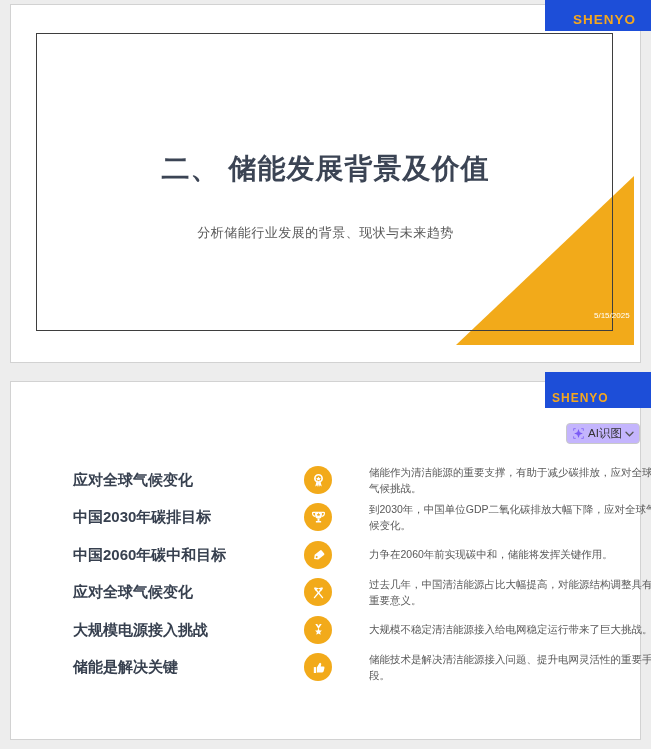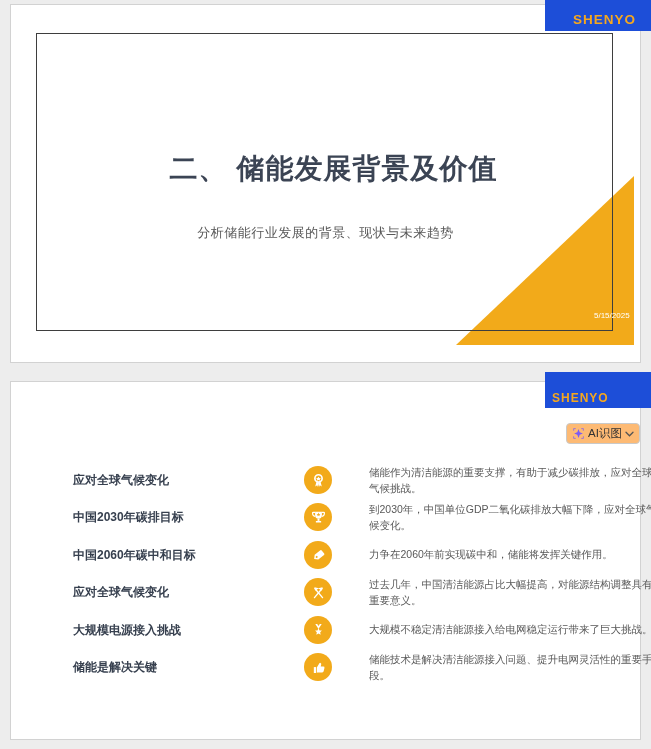--- a/index.html
+++ b/index.html
@@ -21,21 +21,21 @@
   .frame{
     position:absolute;left:25px;top:28px;width:575px;height:296px;
     border:1.5px solid #3e3e3e;z-index:2;
   }
   .tri-svg{position:absolute;left:445px;top:171px;width:186px;height:169px;z-index:1;}
   .accent-shape{fill:var(--accent,#F2AA1A);}
   .accent-fill{fill:var(--accent,#F2AA1A);}
   .s1-title{
     position:absolute;left:0;width:100%;top:145px;text-align:center;
     font-size:28px;font-weight:bold;letter-spacing:1px;
-    color:var(--title_text,#3B4454);z-index:3;margin-left:8px;
+    color:var(--title_text,#3B4454);z-index:3;
   }
   .s1-subtitle{
     position:absolute;left:0;width:100%;top:219px;text-align:center;
     font-size:13px;letter-spacing:.5px;color:var(--body_text,#595959);z-index:3;
   }
   .s1-date{
     position:absolute;left:551px;top:306px;font-size:8px;color:#fff;
     z-index:3;white-space:nowrap;padding-left:32px;
   }
 
@@ -51,29 +51,29 @@
   #plate2 .logo{left:7px;top:19px;font-size:12px;}
 
   
   .s2-title{
     position:absolute;left:12px;top:21px;font-size:15px;font-weight:bold;
     letter-spacing:.5px;color:var(--title_text,#3B4454);
   }
   .ai-btn{
     position:absolute;left:555px;top:41px;width:74px;height:21px;
     display:flex;align-items:center;justify-content:center;gap:3px;
-    background:#fdba74;border:1px solid #c9c9c9;border-radius:4px;
+    background:#c4b5fd;border:1px solid #c9c9c9;border-radius:4px;
     font-size:11.5px;color:#333;cursor:pointer;box-sizing:border-box;
     white-space:nowrap;
   }
   .ai-btn svg{display:block;}
   .row{position:absolute;left:0;width:100%;height:28px;}
   .row-label{
     position:absolute;left:62px;top:50%;transform:translateY(-50%);
-    font-size:12px;font-weight:bold;color:var(--label_text,#37404F);
+    font-size:15px;font-weight:bold;color:var(--label_text,#37404F);
     white-space:nowrap;
   }
   .row-icon{
     position:absolute;left:293px;top:0;width:28px;height:28px;border-radius:50%;
     background:var(--accent,#F2AA1A);
     display:flex;align-items:center;justify-content:center;
   }
   .row-icon svg{width:17px;height:17px;display:block;}
   .row-desc{
     position:absolute;left:358px;width:289px;top:50%;transform:translateY(-50%);

